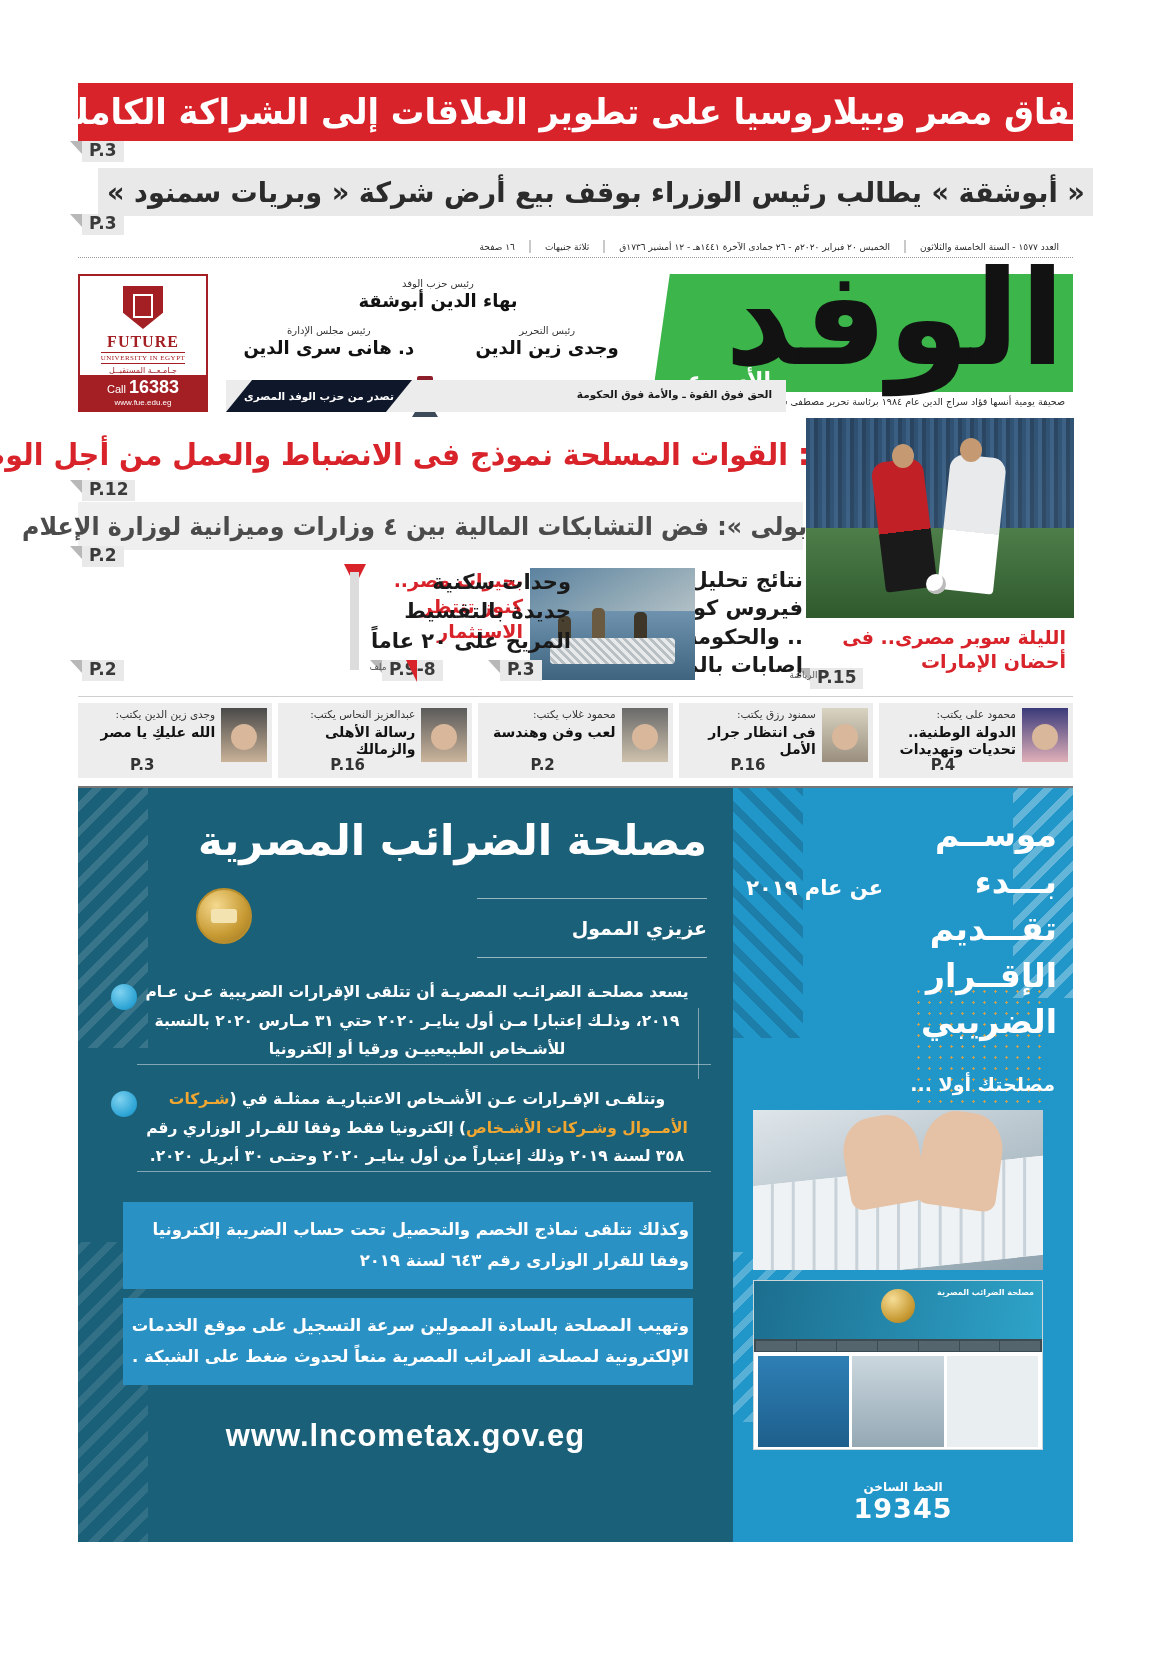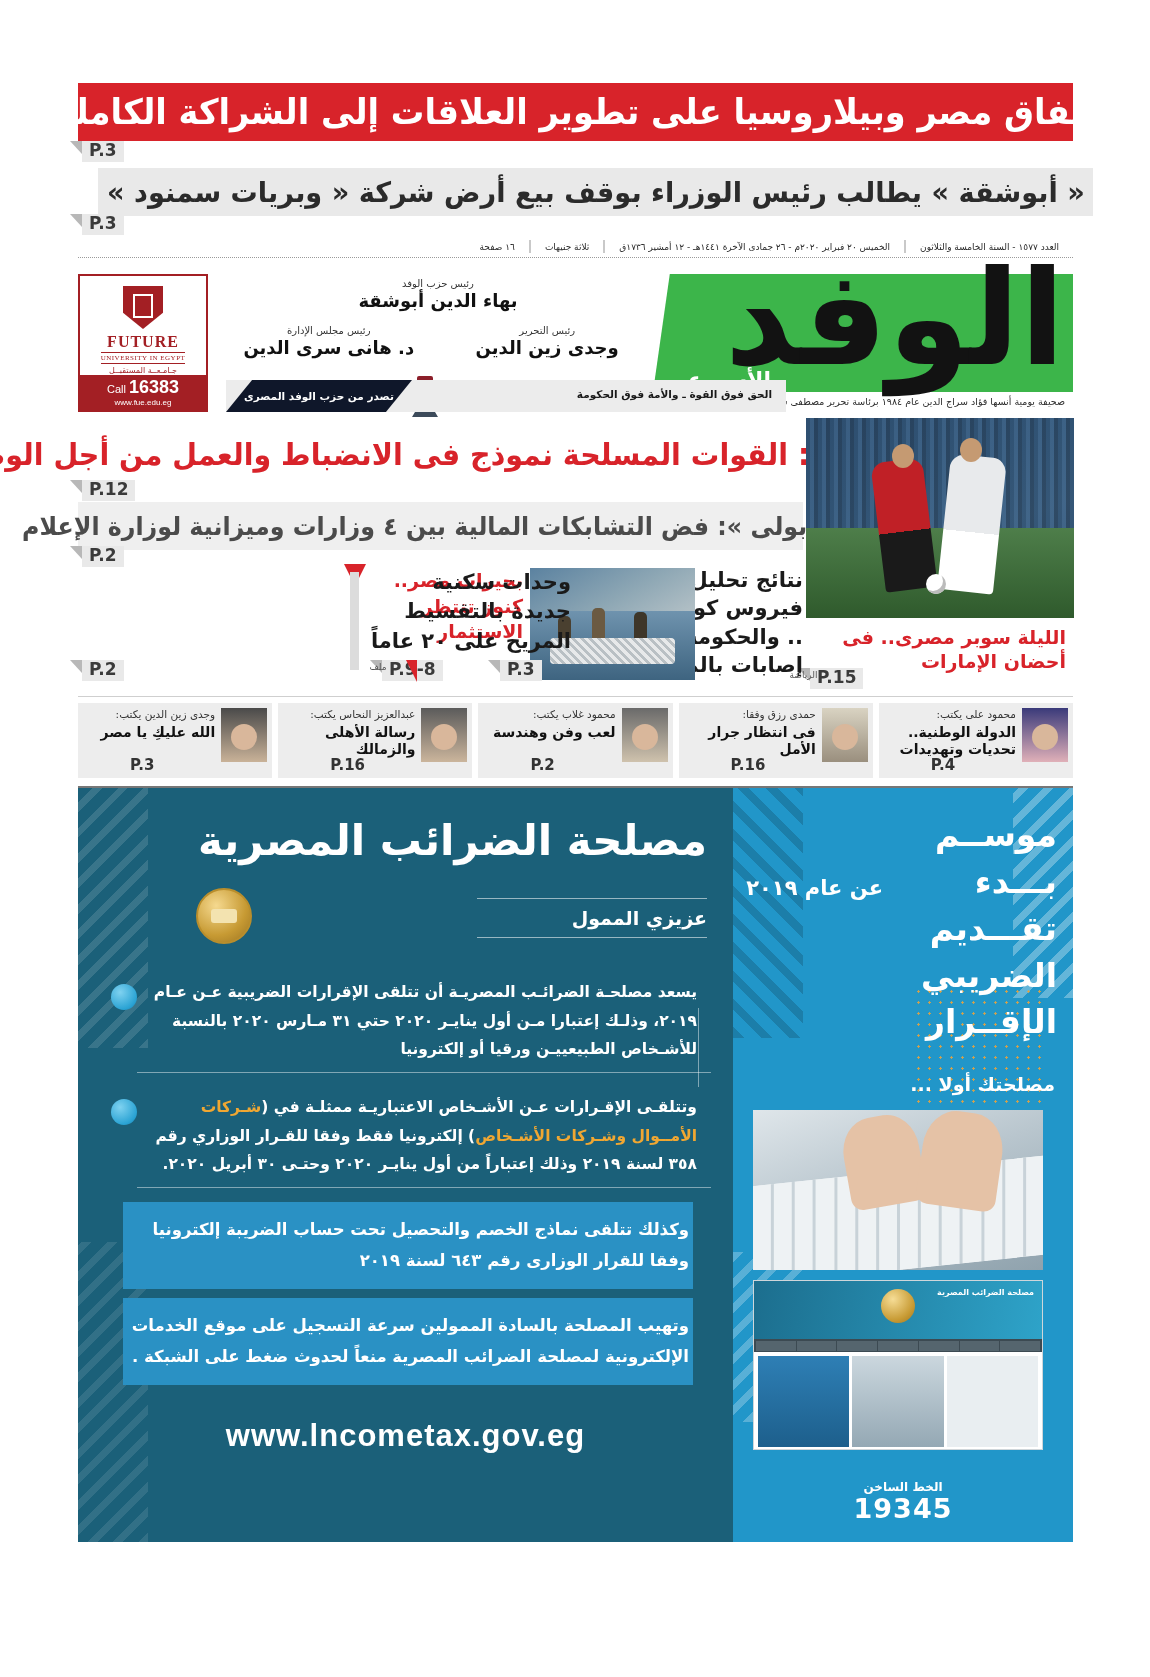--- a/index.html
+++ b/index.html
@@ -512,21 +512,21 @@
     content: "";
     position: absolute; left: 50%; top: 50%;
     transform: translate(-50%,-50%);
     width: 26px; height: 14px;
     background: #f3e3b0; border-radius: 3px;
   }
   .ad-greet {
     position: absolute; right: 26px; top: 110px;
     width: 230px; text-align: right;
     color: #ffffff; font-size: 19px; font-weight: bold;
-    padding: 8px 0;
+    padding: 18px 0;
     border-top: 1px solid rgba(255,255,255,.55);
     border-bottom: 1px solid rgba(255,255,255,.55);
   }
 
   .bullet-list {
     position: absolute; right: 22px; top: 190px;
     width: 600px;
   }
   .bl-item {
     position: relative;
@@ -541,28 +541,27 @@
     flex: none; margin-top: 6px;
     position: relative; z-index: 2;
   }
   .bl-line {
     position: absolute; right: 12px; top: 30px;
     width: 1px; height: calc(100% - 26px);
     background: rgba(255,255,255,.45);
   }
   .bl-txt {
     flex: 1;
-    text-align: right;
+    text-align: center;
     color: #ffffff;
     font-size: 15.5px;
     font-weight: bold;
     line-height: 1.85;
     padding-right: 14px;
     border-bottom: 1px solid rgba(255,255,255,.45);
-    padding-bottom: 8px;
   }
   .bl-txt .hi { color: #f0a732; }
 
   .ad-box {
     position: absolute;
     right: 40px;
     width: 570px;
     background: #2a91c4;
     color: #fff;
     font-size: 16.5px;
@@ -813,21 +812,21 @@
       <div class="col-txt">
         <div class="col-byline">محمود على يكتب:</div>
         <div class="col-title">الدولة الوطنية.. تحديات وتهديدات</div>
       </div>
       <div class="col-photo p1"></div>
       <div class="col-pt">P.4</div>
     </div>
 
     <div class="col-card">
       <div class="col-txt">
-        <div class="col-byline">حمدى رزق وفقا:</div>
+        <div class="col-byline">سمنود رزق يكتب:</div>
         <div class="col-title">فى انتظار جرار الأمل</div>
       </div>
       <div class="col-photo p2"></div>
       <div class="col-pt">P.16</div>
     </div>
 
     <div class="col-card">
       <div class="col-txt">
         <div class="col-byline">محمود غلاب يكتب:</div>
         <div class="col-title">لعب وفن وهندسة</div>
@@ -890,22 +889,22 @@
     <div class="ad-left">
       <div class="stripes-l-dark"></div>
       <div class="stripes-l-top"></div>
       <div class="stripes-l-bot"></div>
       <div class="dotgrid"></div>
 
       <div class="lp-title">
         <div>موســم</div>
         <div>بـــدء</div>
         <div>تقـــديم</div>
+        <div>الإقــرار</div>
         <div>الضريبي</div>
-        <div>الإقــرار</div>
       </div>
       <div class="lp-year">عن عام ٢٠١٩</div>
       <div class="lp-slogan">مصلحتك أولا ...</div>
 
       <div class="lp-photo">
         <div class="lp-kb"></div>
         <div class="lp-hand1"></div>
         <div class="lp-hand2"></div>
       </div>
 

